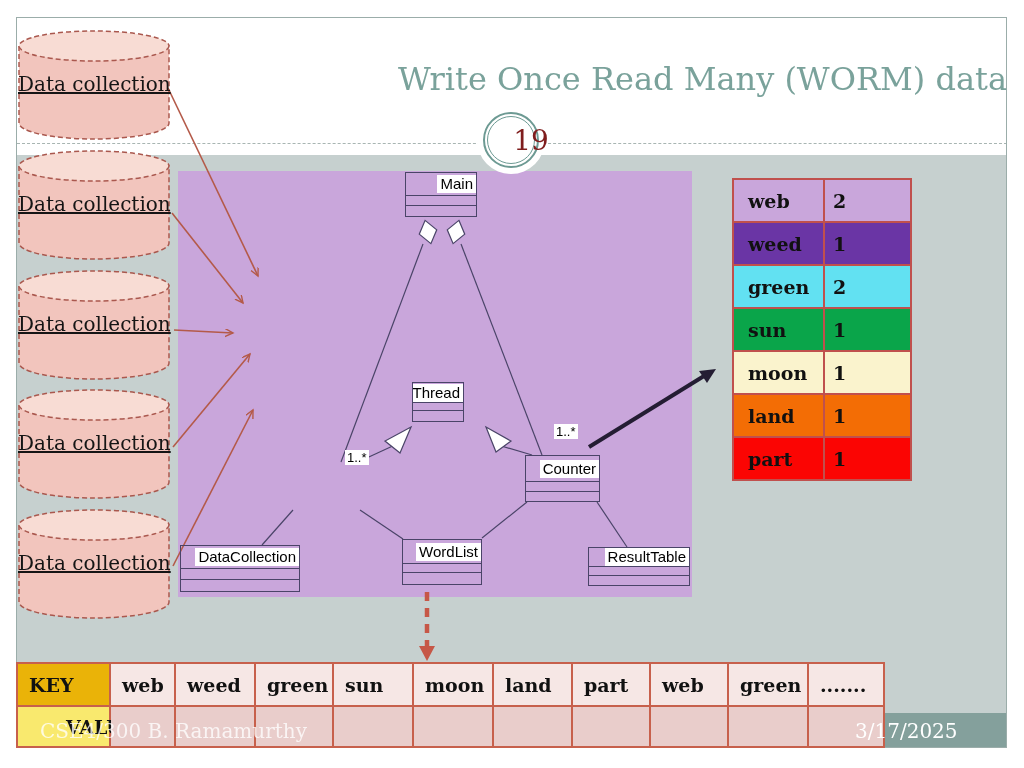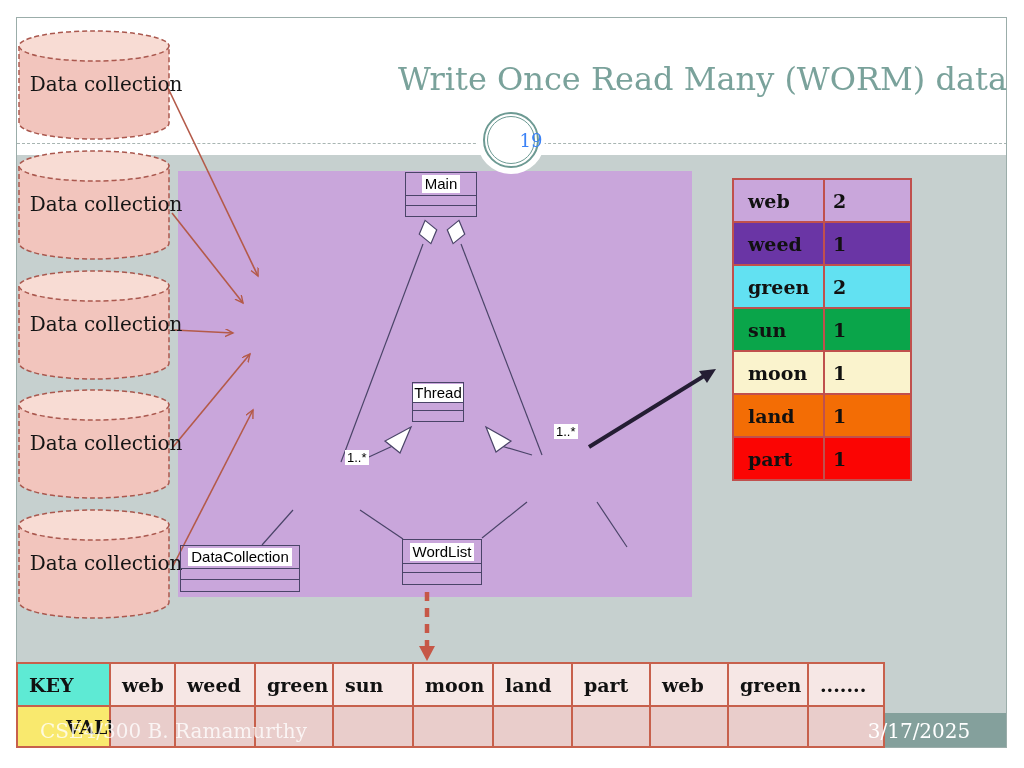--- a/index.html
+++ b/index.html
@@ -13,31 +13,31 @@
   #diagram-bg{left:178px;top:171px;width:514px;height:426px;background:#c9a6db;z-index:3;}
   #header-rule{left:17px;top:143px;width:990px;height:0;border-top:1px dashed #a8b5b2;z-index:4;}
   #slide-frame{left:16px;top:17px;width:989px;height:729px;border:1px solid #9badaa;z-index:4;pointer-events:none;}
 
   
   #slide-title{left:17px;top:60px;width:990px;text-align:right;font-size:32px;color:#7aa29b;z-index:5;}
   #page-badge{left:483px;top:112px;width:52px;height:52px;background:#fff;border:2px solid #6d9a93;
               border-radius:50%;box-shadow:0 0 0 6px #ffffff;z-index:10;}
   #page-badge .inner{position:absolute;left:2px;top:2px;right:2px;bottom:2px;border:1px solid #6d9a93;
               border-radius:50%;display:flex;align-items:center;justify-content:center;
-              font-size:18px;color:#3b82f6;padding-left:40px;}
+              font-size:28px;color:#7f1d1d;padding-left:40px;}
 
   
   #overlay{left:0;top:0;width:1024px;height:768px;z-index:7;pointer-events:none;}
 
   
-  .cyl-label{left:18px;width:176px;text-align:center;font-size:20px;line-height:25px;color:#151515;z-index:8;}
+  .cyl-label{left:18px;width:176px;text-align:left;font-size:20px;line-height:25px;color:#151515;z-index:8;text-decoration:underline;}
 
   
   .uml-box{border:1px solid #4a4468;z-index:8;display:flex;flex-direction:column;box-sizing:border-box;}
-  .uml-name{flex:1;display:flex;align-items:center;justify-content:center;overflow:hidden;}
+  .uml-name{flex:1;display:flex;align-items:center;justify-content:flex-end;overflow:hidden;}
   .uml-name span{background:#ffffff;padding:0 3px;font-family:"Liberation Sans", sans-serif;
                  font-size:15px;line-height:18px;color:#000;white-space:nowrap;}
   .uml-sec{border-top:1px solid #4a4468;}
   #c-main{left:405px;top:172px;width:72px;height:45px;}   #c-main .s1{height:9px;}  #c-main .s2{height:10px;}
   #c-thread{left:412px;top:382px;width:52px;height:40px;} #c-thread .s1{height:7px;} #c-thread .s2{height:10px;}
   #c-parser{left:289px;top:462px;width:73px;height:48px;} #c-parser .s1{height:8px;} #c-parser .s2{height:13px;}
   #c-counter{left:525px;top:455px;width:75px;height:47px;}#c-counter .s1{height:9px;} #c-counter .s2{height:9px;}
   #c-datacollection{left:180px;top:545px;width:120px;height:47px;} #c-datacollection .s1{height:10px;} #c-datacollection .s2{height:11px;}
   #c-wordlist{left:402px;top:539px;width:80px;height:46px;} #c-wordlist .s1{height:8px;} #c-wordlist .s2{height:11px;}
   #c-resulttable{left:588px;top:547px;width:102px;height:39px;} #c-resulttable .s1{height:8px;} #c-resulttable .s2{height:9px;}
@@ -57,21 +57,21 @@
   
   #key-value-table{left:16px;top:662px;display:grid;
        grid-template-columns:91px 63px 78px 76px 78px 78px 77px 76px 76px 78px 74px;
        grid-template-rows:41px 39px;gap:2px;background:#c7604c;border:2px solid #c7604c;z-index:6;}
   #key-value-table .cell{display:flex;align-items:center;padding-left:11px;font-weight:bold;
        font-size:19px;color:#111;box-sizing:border-box;}
   .krow{background:#f6e7e5;}
   .vrow{background:#e9cdcb;}
 
   #footer-text{left:40px;top:719px;font-size:20px;color:rgba(255,255,255,0.78);z-index:9;}
-  #slide-date{left:855px;top:719px;width:128px;text-align:center;font-size:20px;color:#ffffff;z-index:9;}
+  #slide-date{left:855px;top:719px;width:128px;text-align:left;font-size:20px;color:#ffffff;z-index:9;}
 </style>
 </head>
 <body>
 
 <div id="slide">
 
   <div class="abs" id="body-bg"></div>
   <div class="abs" id="teal-band"></div>
   <div class="abs" id="diagram-bg"></div>
   <div class="abs" id="header-rule"></div>
@@ -162,30 +162,44 @@
     <div class="uml-sec s1"></div>
     <div class="uml-sec s2"></div>
   </div>
   <div class="abs uml-box" id="c-thread">
     <div class="uml-name">
         <span>Thread</span>
       </div>
     <div class="uml-sec s1"></div>
     <div class="uml-sec s2"></div>
   </div>
+  <div class="abs uml-box" id="c-counter">
+    <div class="uml-name">
+        <span>Counter</span>
+      </div>
+    <div class="uml-sec s1"></div>
+    <div class="uml-sec s2"></div>
+  </div>
   <div class="abs uml-box" id="c-datacollection">
     <div class="uml-name">
         <span>DataCollection</span>
       </div>
     <div class="uml-sec s1"></div>
     <div class="uml-sec s2"></div>
   </div>
   <div class="abs uml-box" id="c-wordlist">
     <div class="uml-name">
         <span>WordList</span>
+      </div>
+    <div class="uml-sec s1"></div>
+    <div class="uml-sec s2"></div>
+  </div>
+  <div class="abs uml-box" id="c-resulttable">
+    <div class="uml-name">
+        <span>ResultTable</span>
       </div>
     <div class="uml-sec s1"></div>
     <div class="uml-sec s2"></div>
   </div>
 
   <div class="abs mult" id="mult-parser">1..*</div>
   <div class="abs mult" id="mult-counter">1..*</div>
 
   <div class="abs" id="word-count-table">
     <div class="cell w" style="background-color: rgb(201, 166, 219);">web</div>
@@ -198,21 +212,21 @@
     <div class="cell n" style="background-color: rgb(10, 165, 74);">1</div>
     <div class="cell w" style="background-color: rgb(250, 243, 205);">moon</div>
     <div class="cell n" style="background-color: rgb(250, 243, 205);">1</div>
     <div class="cell w" style="background-color: rgb(243, 109, 5);">land</div>
     <div class="cell n" style="background-color: rgb(243, 109, 5);">1</div>
     <div class="cell w" style="background-color: rgb(251, 5, 3);">part</div>
     <div class="cell n" style="background-color: rgb(251, 5, 3);">1</div>
   </div>
 
   <div class="abs" id="key-value-table">
-    <div class="cell" style="background-color: #5eead4;">KEY</div>
+    <div class="cell" style="background-color: #eab308;">KEY</div>
     <div class="cell krow">web</div>
     <div class="cell krow">weed</div>
     <div class="cell krow">green</div>
     <div class="cell krow">sun</div>
     <div class="cell krow">moon</div>
     <div class="cell krow">land</div>
     <div class="cell krow">part</div>
     <div class="cell krow">web</div>
     <div class="cell krow">green</div>
     <div class="cell krow">.......</div>

